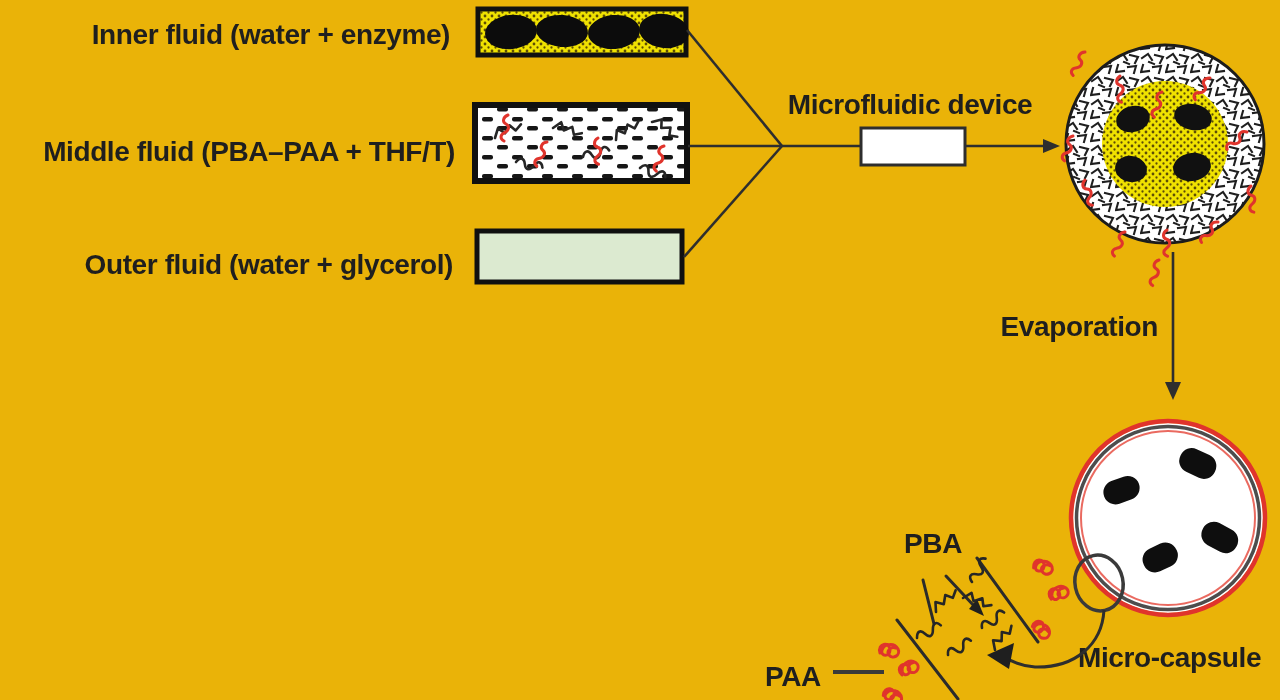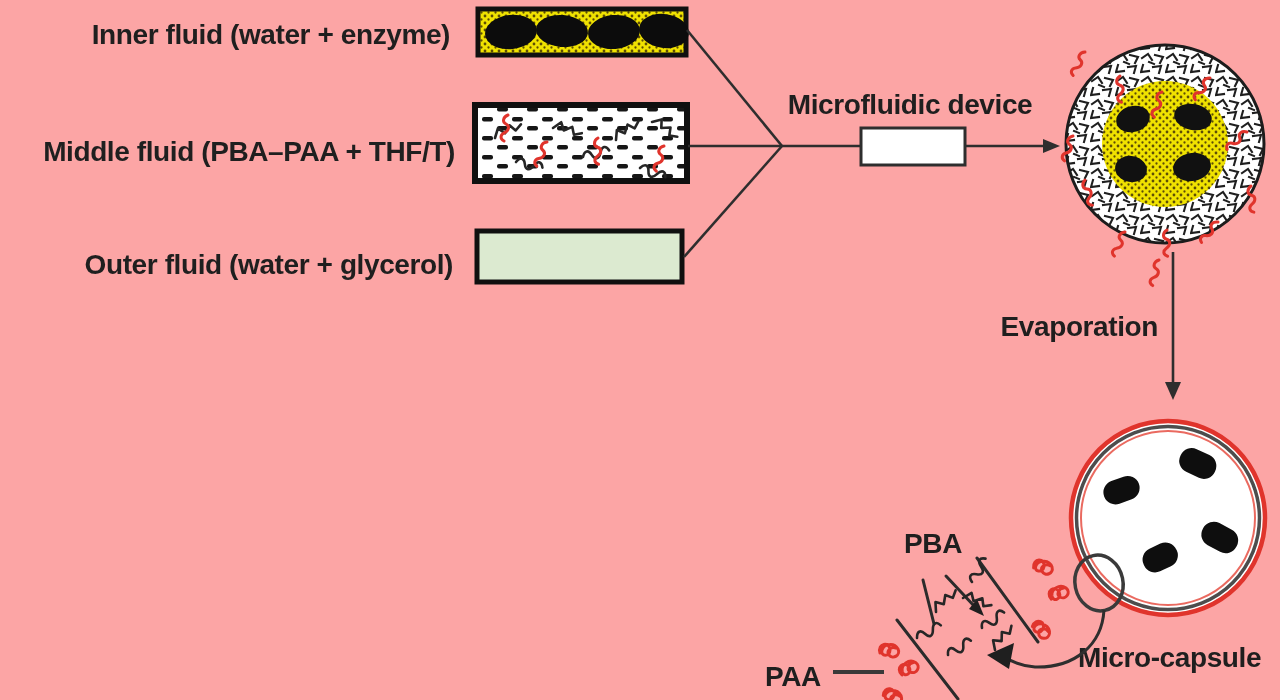--- a/index.html
+++ b/index.html
@@ -1,16 +1,16 @@
 <!DOCTYPE html>
 <html><head>
 <meta charset="utf-8">
 <style>
   html,body{margin:0;padding:0;background:#ffffff;}
-  #stage{position:relative;width:1280px;height:700px;background:#fca5a5;overflow:hidden;
+  #stage{position:relative;width:1280px;height:700px;background:#eab308;overflow:hidden;
          font-family:"Liberation Sans",sans-serif;}
   svg text{font-family:"Liberation Sans","DejaVu Sans",sans-serif;font-weight:700;
            fill:#1f1f1f;letter-spacing:-0.4px;}
   .lbl{font-size:28px;}
 </style>
 </head>
 <body>
 
 <div id="stage">
 <svg width="1280" height="700" viewBox="0 0 1280 700">

